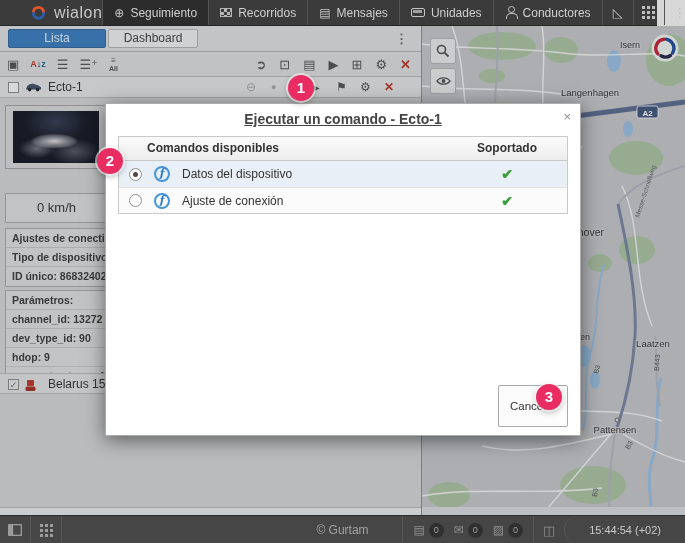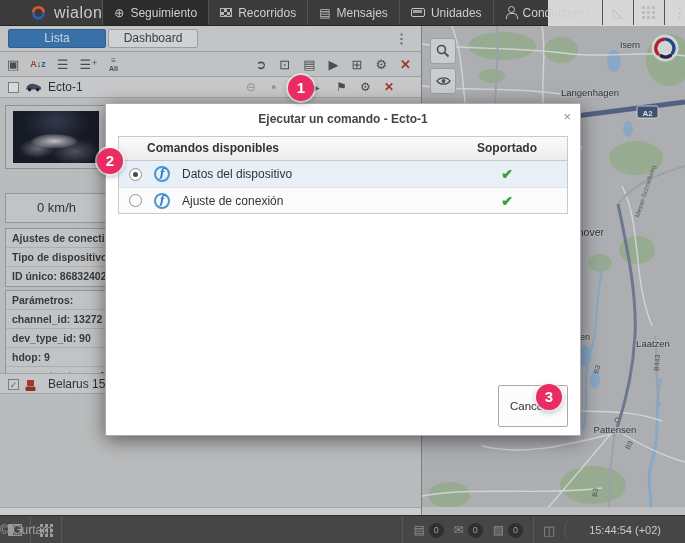--- a/index.html
+++ b/index.html
@@ -1,21 +1,21 @@
 <!DOCTYPE html>
 <html><head>
 <meta charset="utf-8">
 <style>
   * { margin:0; padding:0; box-sizing:border-box; }
   html,body { width:685px; height:543px; overflow:hidden; background:#888;
     font-family:"Liberation Sans", sans-serif; }
   #screen { position:relative; width:685px; height:543px; background:#d7d7d7; }
 
   
-  #topnav { position:absolute; left:0; top:0; width:548px; height:26px;
+  #topnav { position:absolute; left:0; top:0; width:657px; height:26px;
     background:#3b3b3b; border-bottom:1px solid #242424; display:flex; align-items:stretch; z-index:30; }
   .brand { width:148px; display:flex; align-items:center; gap:7px; padding-left:30px; }
   .brand-name { color:#c9c9c9; font-size:16px; letter-spacing:.5px; }
   .nav-tab { display:flex; align-items:center; gap:6px; padding:0 11px;
     border-left:1px solid #535353; color:#cfcfcf; font-size:12px; cursor:default; }
   .nav-tab:last-of-type { border-right:1px solid #535353; }
   .nav-tab.active { background:#2c2c2c; }
   .nav-glyph { color:#c4c4c4; font-size:12px; }
   .nav-right { margin-left:auto; display:flex; align-items:stretch; }
   .nav-ibtn { width:31px; display:flex; align-items:center; justify-content:center;
@@ -87,21 +87,21 @@
   .map-btn { position:absolute; width:26px; height:26px; background:#ececec; border:1px solid #b7b7b7;
     border-radius:3px; display:flex; align-items:center; justify-content:center; }
   .watermark { position:absolute; right:5px; top:7px; }
 
   
   #dim { position:absolute; left:0; top:26px; width:685px; height:489px; background:rgba(32,35,42,.16); z-index:5; pointer-events:none; }
 
   
   #modal { position:absolute; left:105px; top:103px; width:476px; height:333px; background:#fff;
     border:1px solid #adadad; box-shadow:0 4px 18px rgba(0,0,0,.5); z-index:10; }
-  .modal-title { height:30px; line-height:30px; text-align:center; font-size:12px; font-weight:bold; color:#454545; }
+  .modal-title { height:30px; line-height:30px; text-align:center; font-size:14px; font-weight:bold; color:#454545;text-decoration:underline; }
   .modal-close { position:absolute; right:9px; top:6px; color:#909090; font-size:13px; line-height:1; }
   .cmd-table { position:absolute; left:12px; right:12px; top:32px; border:1px solid #c9c9c9; }
   .cmd-head { display:flex; height:24px; background:linear-gradient(#fbfbfb,#ececec); border-bottom:1px solid #c9c9c9; }
   .cmd-head .c1 { flex:1; padding-left:28px; font-size:12px; font-weight:bold; color:#333; line-height:23px; }
   .cmd-head .c2 { width:120px; text-align:center; font-size:12px; font-weight:bold; color:#333; line-height:23px; }
   .cmd-row { display:flex; align-items:center; height:26px; }
   .cmd-row.sel { background:#e8eff6; }
   .cmd-row.alt { background:#fbfbfb; border-top:1px solid #e3e3e3; }
   .radio { width:13px; height:13px; border:1px solid #909090; border-radius:50%; background:#fdfdfd; margin-left:10px; position:relative; }
   .radio.on::after { content:""; position:absolute; left:3px; top:3px; width:5px; height:5px; border-radius:50%; background:#4a4a4a; }
@@ -117,21 +117,21 @@
   
   .step { position:absolute; width:26px; height:26px; border-radius:50%; background:#e92d63; color:#fff;
     font-weight:bold; font-size:15px; line-height:26px; text-align:center; z-index:20;
     box-shadow:0 0 0 2px rgba(255,255,255,.55), 0 2px 6px rgba(0,0,0,.35); }
 
   
   #statusbar { position:absolute; left:0; top:515px; width:685px; height:28px; background:#464646;
     border-top:1px solid #2e2e2e; z-index:30; }
   .sb-left { position:absolute; left:0; top:0; height:28px; display:flex; }
   .sb-cell { width:31px; height:28px; display:flex; align-items:center; justify-content:center; border-right:1px solid #575757; }
-  .sb-copy { position:absolute; left:0; width:100%; text-align:left; line-height:28px; font-size:12px; color:#a3a3a3; pointer-events:none; }
+  .sb-copy { position:absolute; left:0; width:100%; text-align:center; line-height:28px; font-size:12px; color:#a3a3a3; pointer-events:none; }
   .sb-right { position:absolute; right:0; top:0; height:28px; display:flex; align-items:center; }
   .sb-counters { display:flex; align-items:center; gap:10px; border-left:1px solid #575757; height:28px; padding:0 10px; }
   .counter { display:flex; align-items:center; gap:4px; }
   .counter .ic { color:#8f8f8f; font-size:12px; }
   .zero { width:15px; height:15px; border-radius:50%; background:#303030; color:#9f9f9f; font-size:9px;
     line-height:15px; text-align:center; }
   .sb-layout { width:31px; height:28px; display:flex; align-items:center; justify-content:center;
     border-left:1px solid #575757; color:#8f8f8f; font-size:13px; }
   .sb-time { border-left:1px solid #575757; height:28px; line-height:28px; padding:0 24px; font-size:11px; color:#c9c9c9;border-radius:14px; }
   .dotgrid.dark { background:#9c9c9c;

